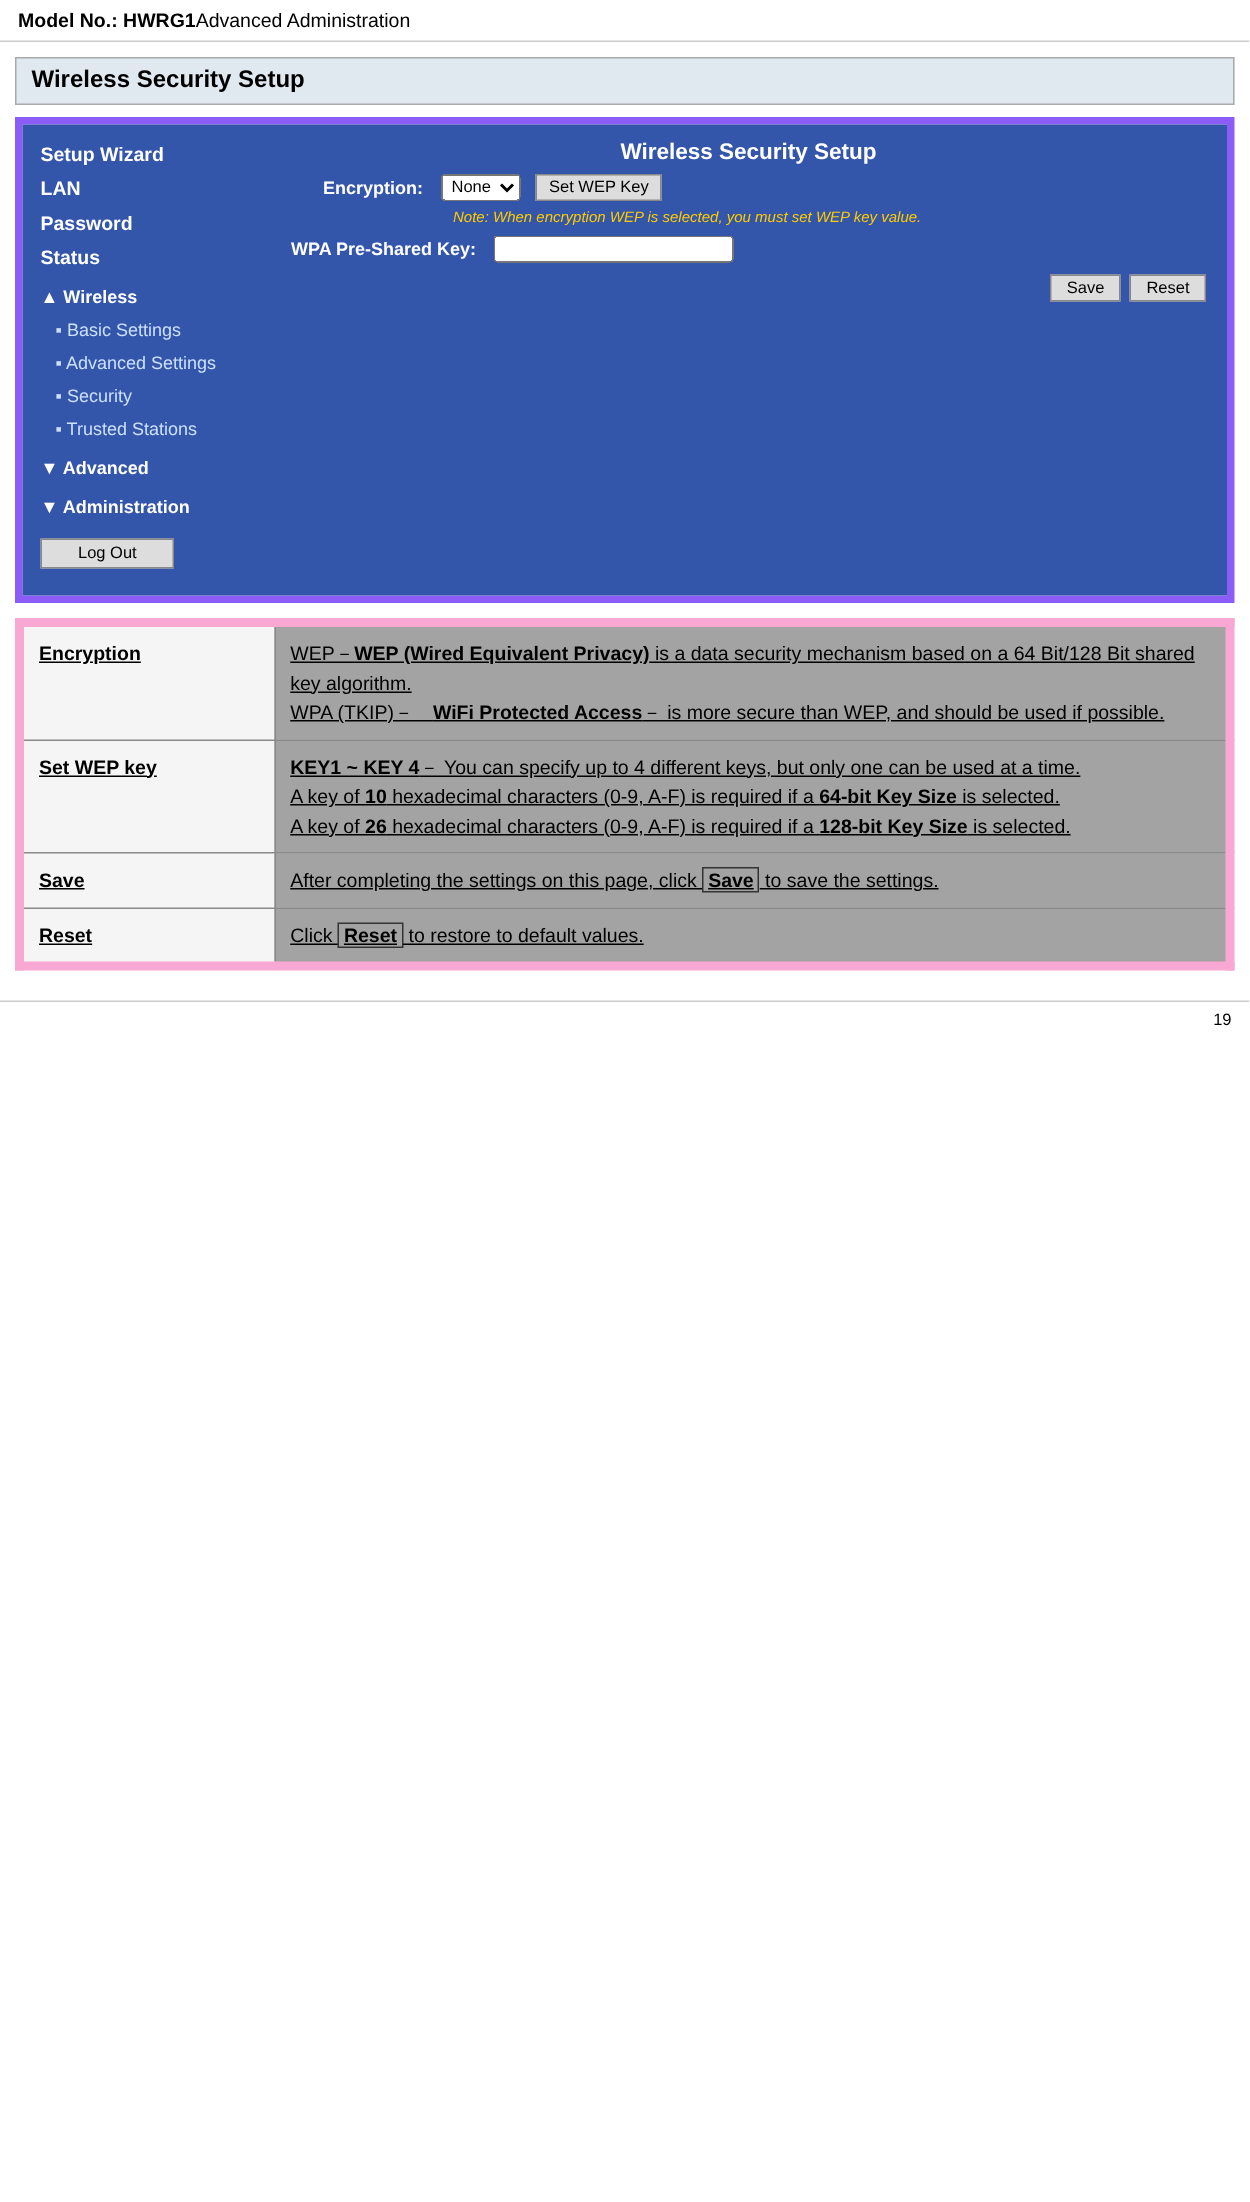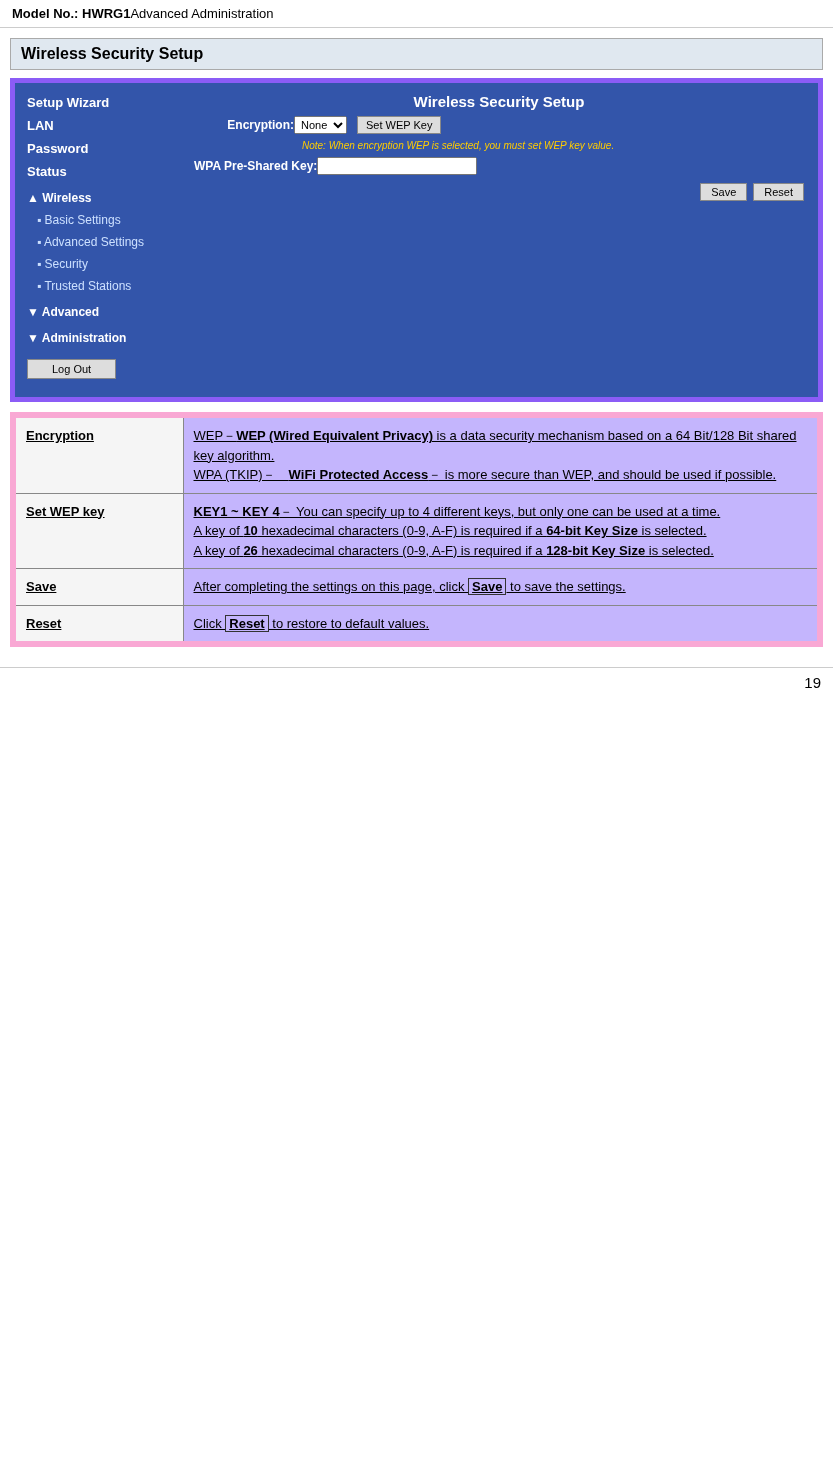--- a/index.html
+++ b/index.html
@@ -119,21 +119,21 @@
     .form-row {
       display: flex;
       align-items: center;
       margin-bottom: 6px;
       color: #fff;
       font-size: 12px;
     }
     .form-label {
       min-width: 100px;
       text-align: right;
-      padding-right: 0;
+      padding-right: 12px;
       font-weight: bold;
       color: #fff;
     }
     .form-select {
       font-size: 11px;
       padding: 1px 2px;
     }
     .set-wep-btn {
       margin-left: 10px;
       background: #ddd;
@@ -183,37 +183,37 @@
       font-size: 13px;
       line-height: 1.5;
     }
     .info-table td:first-child {
       width: 170px;
       font-weight: bold;
       background: #f5f5f5;
       white-space: nowrap;
     }
     .info-table td:last-child {
-      background: #c4b5fd;
+      background: #a3a3a3;
     }
     .inline-box {
       display: inline;
       border: 1px solid #333;
       padding: 0 3px;
       font-weight: bold;
     }
 
     
     .page-footer {
       display: flex;
       justify-content: flex-end;
       padding: 6px 12px;
       border-top: 1px solid #ccc;
       margin-top: 20px;
-      font-size: 15px;
+      font-size: 11px;
     }
   </style>
 </head>
 <body>
 
 <div class="page-header">
   <span class="model-no">Model No.: HWRG1</span>
   <span class="adv-admin">Advanced Administration</span>
 </div>
 

